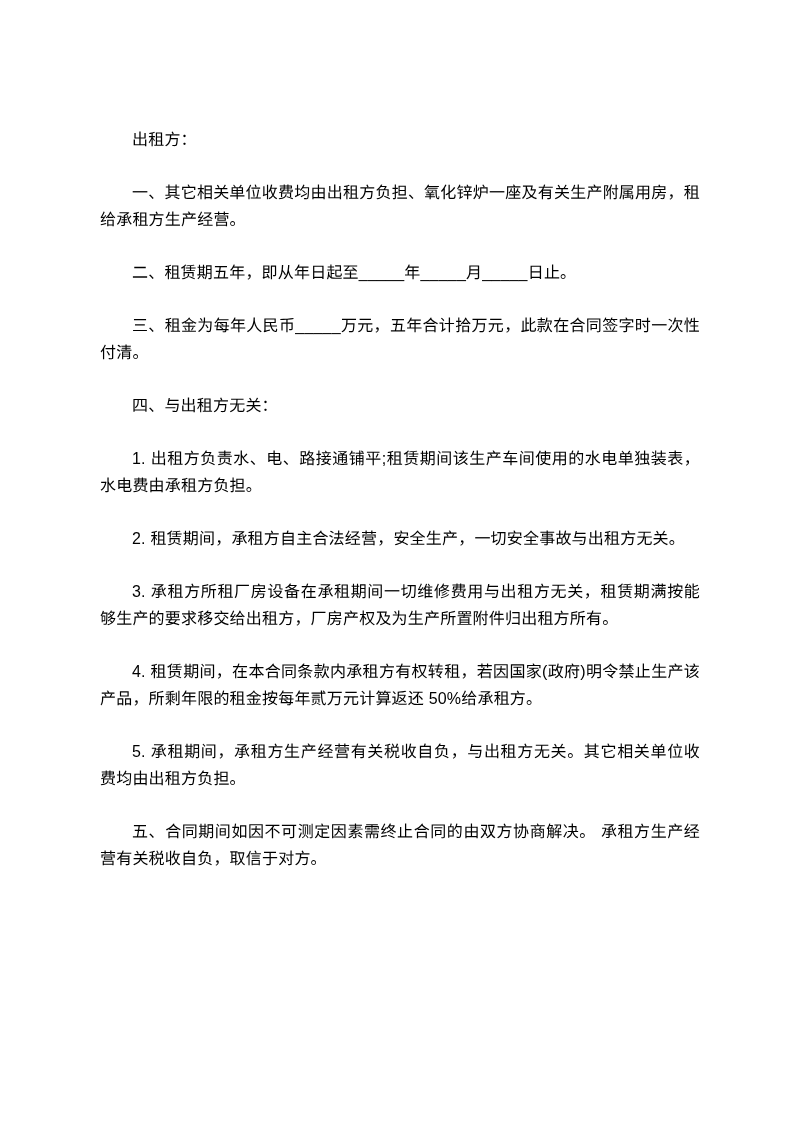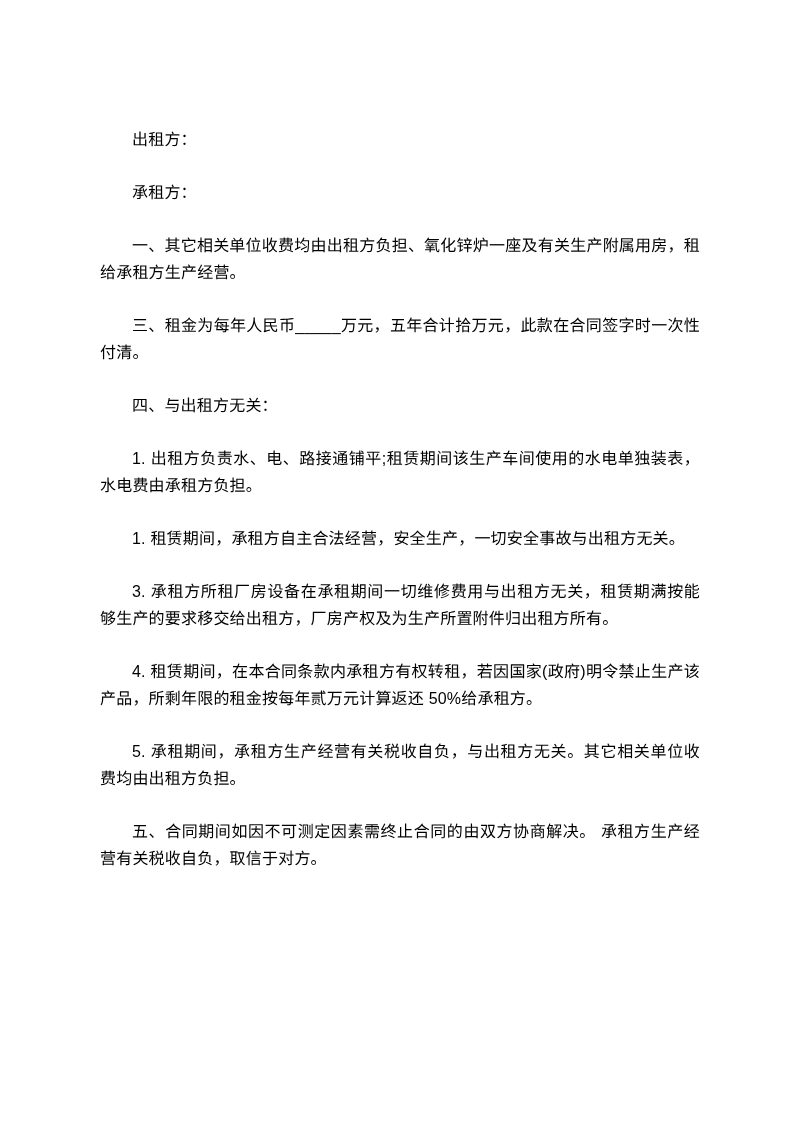--- a/index.html
+++ b/index.html
@@ -28,23 +28,23 @@
     text-indent: 2em;
     word-break: break-all;
     letter-spacing: 0.2px;
   }
 </style>
 </head>
 <body>
 
 <div class="page">
   <p>出租方：</p>
-  <p>承租方：</p>
   <p>一、其它相关单位收费均由出租方负担、氧化锌炉一座及有关生产附属用房，租给承租方生产经营。</p>
+  <p>二、租赁期五年，即从年日起至_____年_____月_____日止。</p>
   <p>三、租金为每年人民币_____万元，五年合计拾万元，此款在合同签字时一次性付清。</p>
   <p>四、与出租方无关：</p>
   <p>1. 出租方负责水、电、路接通铺平;租赁期间该生产车间使用的水电单独装表，水电费由承租方负担。</p>
-  <p>1. 租赁期间，承租方自主合法经营，安全生产，一切安全事故与出租方无关。</p>
+  <p>2. 租赁期间，承租方自主合法经营，安全生产，一切安全事故与出租方无关。</p>
   <p>3. 承租方所租厂房设备在承租期间一切维修费用与出租方无关，租赁期满按能够生产的要求移交给出租方，厂房产权及为生产所置附件归出租方所有。</p>
   <p>4. 租赁期间，在本合同条款内承租方有权转租，若因国家(政府)明令禁止生产该产品，所剩年限的租金按每年贰万元计算返还 50%给承租方。</p>
   <p>5. 承租期间，承租方生产经营有关税收自负，与出租方无关。其它相关单位收费均由出租方负担。</p>
   <p>五、合同期间如因不可测定因素需终止合同的由双方协商解决。 承租方生产经营有关税收自负，取信于对方。</p>
 </div>
 
 </body></html>

